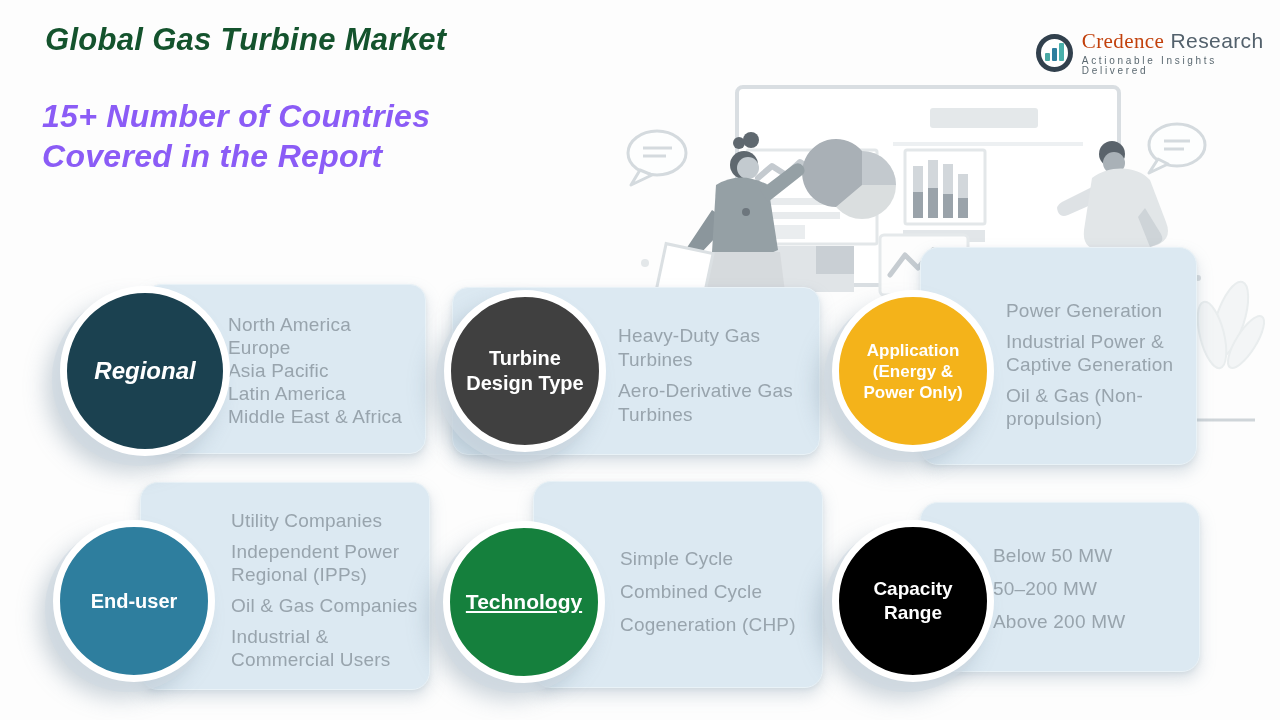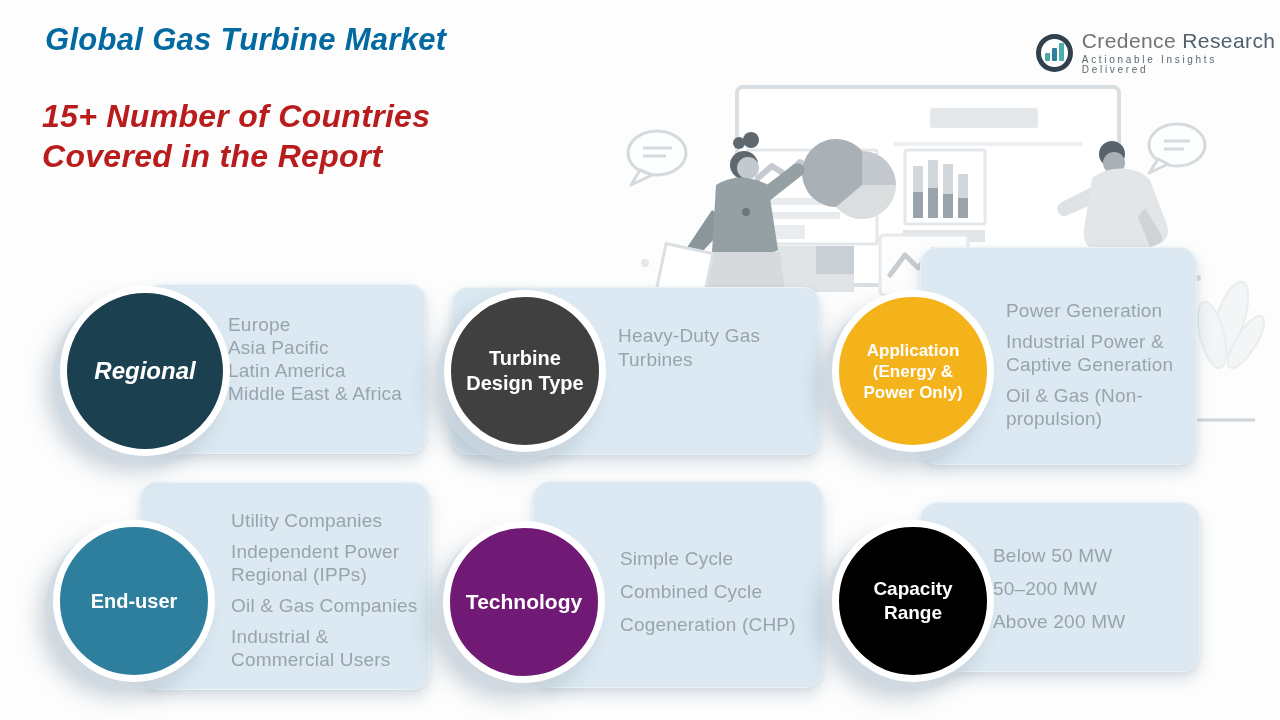--- a/index.html
+++ b/index.html
@@ -5,41 +5,41 @@
   html,body{margin:0;padding:0;background:#fdfdfd;}
   *{box-sizing:border-box;}
   .stage{
     position:relative;width:1280px;height:720px;overflow:hidden;
     background:#fdfdfd;font-family:"Liberation Sans",sans-serif;
   }
   
   .title{
     position:absolute;left:45px;top:22px;margin:0;
     font-size:31px;font-weight:bold;font-style:italic;
-    color:#0369a1;letter-spacing:.3px;z-index:6;
+    color:#14532d;letter-spacing:.3px;z-index:6;
   }
   .subtitle{
     position:absolute;left:42px;top:96px;margin:0;
     font-size:32px;font-weight:bold;font-style:italic;line-height:40px;
-    color:#b91c1c;letter-spacing:.3px;z-index:6;
+    color:#8b5cf6;letter-spacing:.3px;z-index:6;
   }
   
   .logo{position:absolute;left:1036px;top:30px;display:flex;align-items:center;gap:9px;z-index:6;}
   .logo-mark{
     position:relative;width:38px;height:38px;border-radius:50%;
     border:5px solid #31404d;background:#fff;display:flex;align-items:flex-end;
     justify-content:center;gap:2px;padding-bottom:6px;
   }
   .logo-mark .bar{display:block;width:5px;border-radius:1px;}
   .logo-mark .b1{height:8px;background:#4aa9a4;}
   .logo-mark .b2{height:13px;background:#2e7e9e;}
   .logo-mark .b3{height:18px;background:#49b0ab;}
   .logo-text{display:flex;flex-direction:column;line-height:1;}
   .logo-brand{font-size:21px;letter-spacing:.4px;}
-  .logo-brand .c{color:#737373;}
+  .logo-brand .c{color:#c2410c;font-family:Liberation Serif, serif;}
   .logo-brand .r{color:#53616c;}
   .logo-tagline{margin-top:4px;font-size:10px;letter-spacing:2.7px;color:#5a6870;}
   
   .illo{position:absolute;left:600px;top:70px;width:680px;height:400px;z-index:0;}
   
   .panel{
     position:absolute;background:#dce9f2;border:1px solid #e9f2f7;border-radius:18px;
     box-shadow:0 8px 16px rgba(130,155,172,.28),0 2px 4px rgba(130,155,172,.15);
     z-index:2;
   }
@@ -192,27 +192,29 @@
   </svg>
 
   <div class="panel p0"></div>
   <div class="panel p1"></div>
   <div class="panel p2"></div>
   <div class="panel p3"></div>
   <div class="panel p4"></div>
   <div class="panel p5"></div>
 
   <ul class="items i0">
+    <li>North America</li>
     <li>Europe</li>
     <li>Asia Pacific</li>
     <li>Latin America</li>
     <li>Middle East &amp; Africa</li>
   </ul>
   <ul class="items i1">
     <li>Heavy-Duty Gas Turbines</li>
+    <li>Aero-Derivative Gas Turbines</li>
   </ul>
   <ul class="items i2">
     <li>Power Generation</li>
     <li>Industrial Power &amp; Captive Generation</li>
     <li>Oil &amp; Gas (Non-propulsion)</li>
   </ul>
   <ul class="items i3">
     <li>Utility Companies</li>
     <li>Independent Power Regional (IPPs)</li>
     <li>Oil &amp; Gas Companies</li>
@@ -237,21 +239,21 @@
     <span>Design Type</span>
   </div>
   <div class="bubble c2" style="background: rgb(244, 179, 26);">
     <span>Application</span>
     <span>(Energy &amp;</span>
     <span>Power Only)</span>
   </div>
   <div class="bubble c3" style="background: rgb(46, 126, 158);">
     <span>End-user</span>
   </div>
-  <div class="bubble c4" style="background: #701a75;">
+  <div class="bubble c4" style="background: #15803d; text-decoration: underline;">
     <span>Technology</span>
   </div>
   <div class="bubble c5" style="background: #000000;">
     <span>Capacity</span>
     <span>Range</span>
   </div>
 
 </div>
 
 </body></html>

